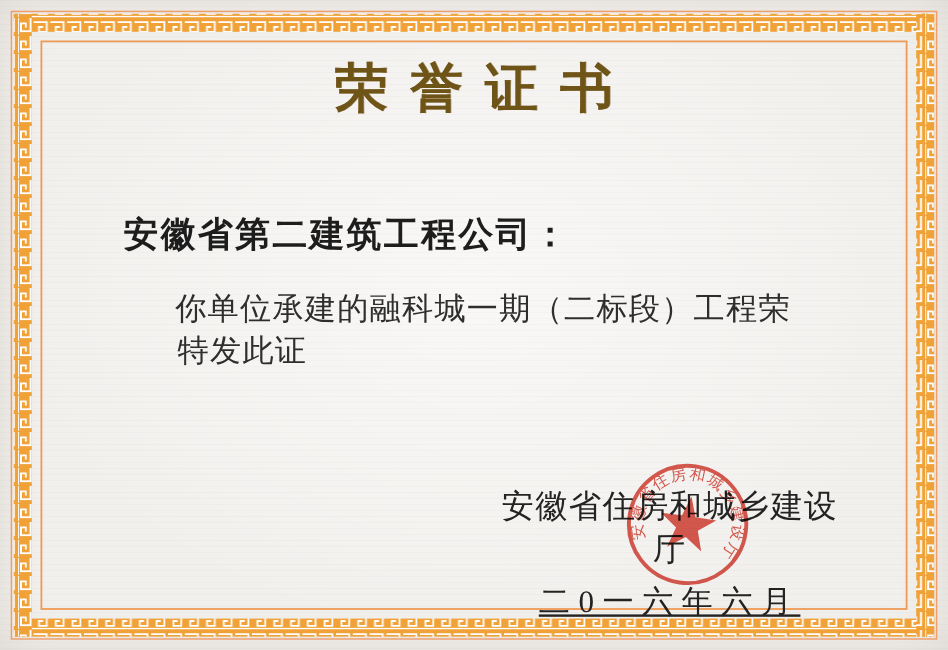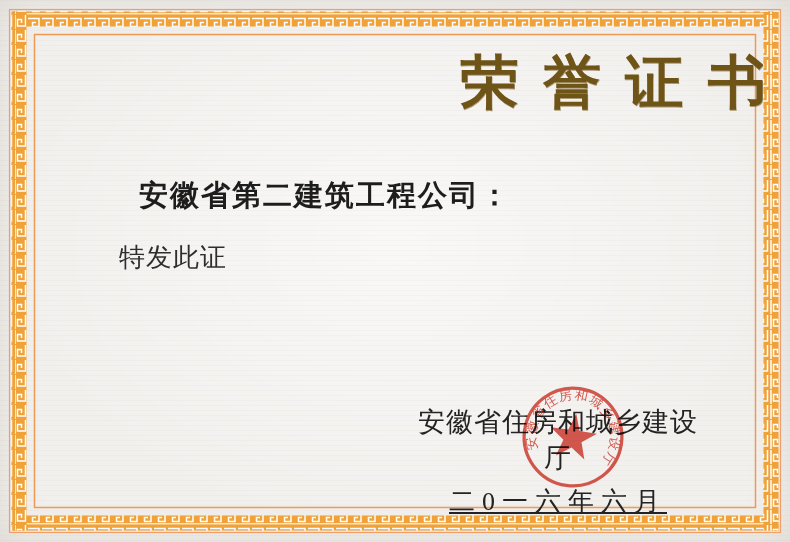--- a/index.html
+++ b/index.html
@@ -13,39 +13,38 @@
     width: 790px; height: 542px;
     background-color: var(--paper, #f2f0ed);
     background-image:
       repeating-linear-gradient(180deg, rgba(120,120,125,0.035) 0 1px, rgba(0,0,0,0) 1px 5px),
       radial-gradient(ellipse at 50% 45%, rgba(255,255,255,0.55) 0%, rgba(0,0,0,0) 70%);
     box-shadow: inset 0 0 40px rgba(120,110,95,0.18);
   }
   .border-svg { position: absolute; inset: 0; }
   .title {
     position: absolute; top: 44px; left: 0; width: 100%;
-    text-align: right;
-    font-size: 58px; font-weight: 700;
+    text-align: center;
+    font-size: 44px; font-weight: 700;
     letter-spacing: 0.42em; text-indent: 0.42em;
     color: var(--title_gold, #6f5417);
     text-shadow: 0.5px 0.5px 0 rgba(111,84,23,0.55);
   }
   .recipient {
     position: absolute; left: 103px; top: 176px;
     font-size: 29px; font-weight: 700; color: #1d1d1d;
     letter-spacing: 2px;
-    margin-left: 36px;
   }
   .body-text {
     position: absolute; left: 88px; top: 240px; width: 630px;
     font-size: 26px; line-height: 35px; color: var(--text, #2e2e2e);
     letter-spacing: 1px;
   }
   .body-text .line1 { text-indent: 58px; }
-  .body-text .line3 { margin-left: 31px; }
+  .body-text .line3 { margin-left: 60px; }
   .issuer-block {
     position: absolute; left: 408px; top: 404px; width: 300px;
     text-align: center; color: #232323;
   }
   .issuer { font-size: 27px; letter-spacing: 1px; }
   .date { font-size: 26px; letter-spacing: 7px; margin-top: 8px; text-decoration: underline; }
   .seal {
     position: absolute; left: 517px; top: 381px;
     width: 112px; height: 112px;
     transform: rotate(8deg);
@@ -85,20 +84,21 @@
     <rect x="763.5" y="11.5" width="15" height="519" fill="url(#meanderV)"></rect>
 
     <rect x="34.5" y="34.5" width="721" height="473" fill="none" stroke="var(--border_line, #ee9a56)" stroke-width="1.5"></rect>
   </svg>
 
   <div class="title">荣誉证书</div>
 
   <div class="recipient">安徽省第二建筑工程公司：</div>
 
   <div class="body-text">
+    <div class="line1">你单位承建的融科城一期（二标段）工程荣</div>
     <div class="line3">特发此证</div>
   </div>
 
   <div class="issuer-block">
     <div class="issuer">安徽省住房和城乡建设厅</div>
     <div class="date">二0一六年六月</div>
   </div>
 
   <svg class="seal" viewBox="0 0 110 110">
     <circle cx="55" cy="55" r="48" fill="none" stroke="var(--seal_red, #d5372a)" stroke-width="3.2"></circle>

